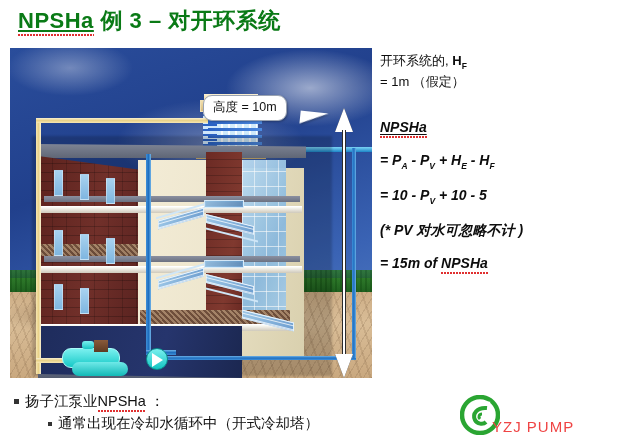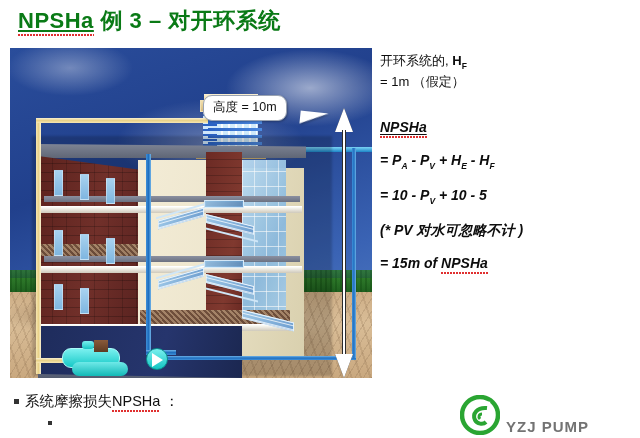--- a/index.html
+++ b/index.html
@@ -272,22 +272,22 @@
   #logo { position: absolute; left: 460px; top: 394px; width: 176px; height: 42px; }
   #logo-mark {
     position: absolute; left: 0; top: 1px; width: 40px; height: 40px;
   }
   #logo-cn {
     position: absolute; left: 44px; top: 0px;
     font-size: 21px; font-weight: bold; color: #1a6fc4; letter-spacing: 0px;
     white-space: nowrap;
   }
   #logo-en {
-    position: absolute; left: 46px; top: 24px;
-    font-size: 15px; font-weight: bold; color: #737373; letter-spacing: 1px;
+    position: absolute; left: 32px; top: 24px;
+    font-size: 15px; font-weight: normal; color: #ef4444; letter-spacing: 1px;
     white-space: nowrap;
   }
 </style>
 </head>
 <body>
 
 <div id="slide">
 
   <div id="title">
     <span class="u squig">NPSHa</span><span>  例 3  –   对开环系统</span>
@@ -413,24 +413,24 @@
 
     <div class="gap"></div>
 
     <div class="line eq">
       <span>= 15m of </span><span class="squig">NPSHa</span>
     </div>
   </div>
 
   <div id="bullets">
     <div class="b1">
-      <span class="sq"></span><span>系统摩擦损失</span><span class="squig">NPSHa</span><span> ：</span>
+      <span class="sq"></span><span>扬子江泵业</span><span class="squig">NPSHa</span><span> ：</span>
     </div>
     <div class="b2">
-      <span class="sq sm"></span>
+      <span class="sq sm"></span><span>通常出现在冷却水循环中（开式冷却塔）</span>
     </div>
   </div>
 
   <div id="logo">
     <svg id="logo-mark" viewBox="0 0 40 40">
       <path d="M20 2 A18 18 0 1 0 20 38 A18 18 0 1 0 20 2 Z" fill="none" stroke="#2aa532" stroke-width="4.5"></path>
       <path d="M30 9 C16 7 8 16 11 26 C13 33 22 35 27 30" fill="none" stroke="#ffffff" stroke-width="4.5"></path>
       <path d="M27 13 C17 12 12 19 15 25 C17 29 23 30 26 27" fill="none" stroke="#2aa532" stroke-width="4"></path>
       <path d="M22 19 C19 19 18 22 20 24" fill="none" stroke="#2aa532" stroke-width="3"></path>
     </svg>

